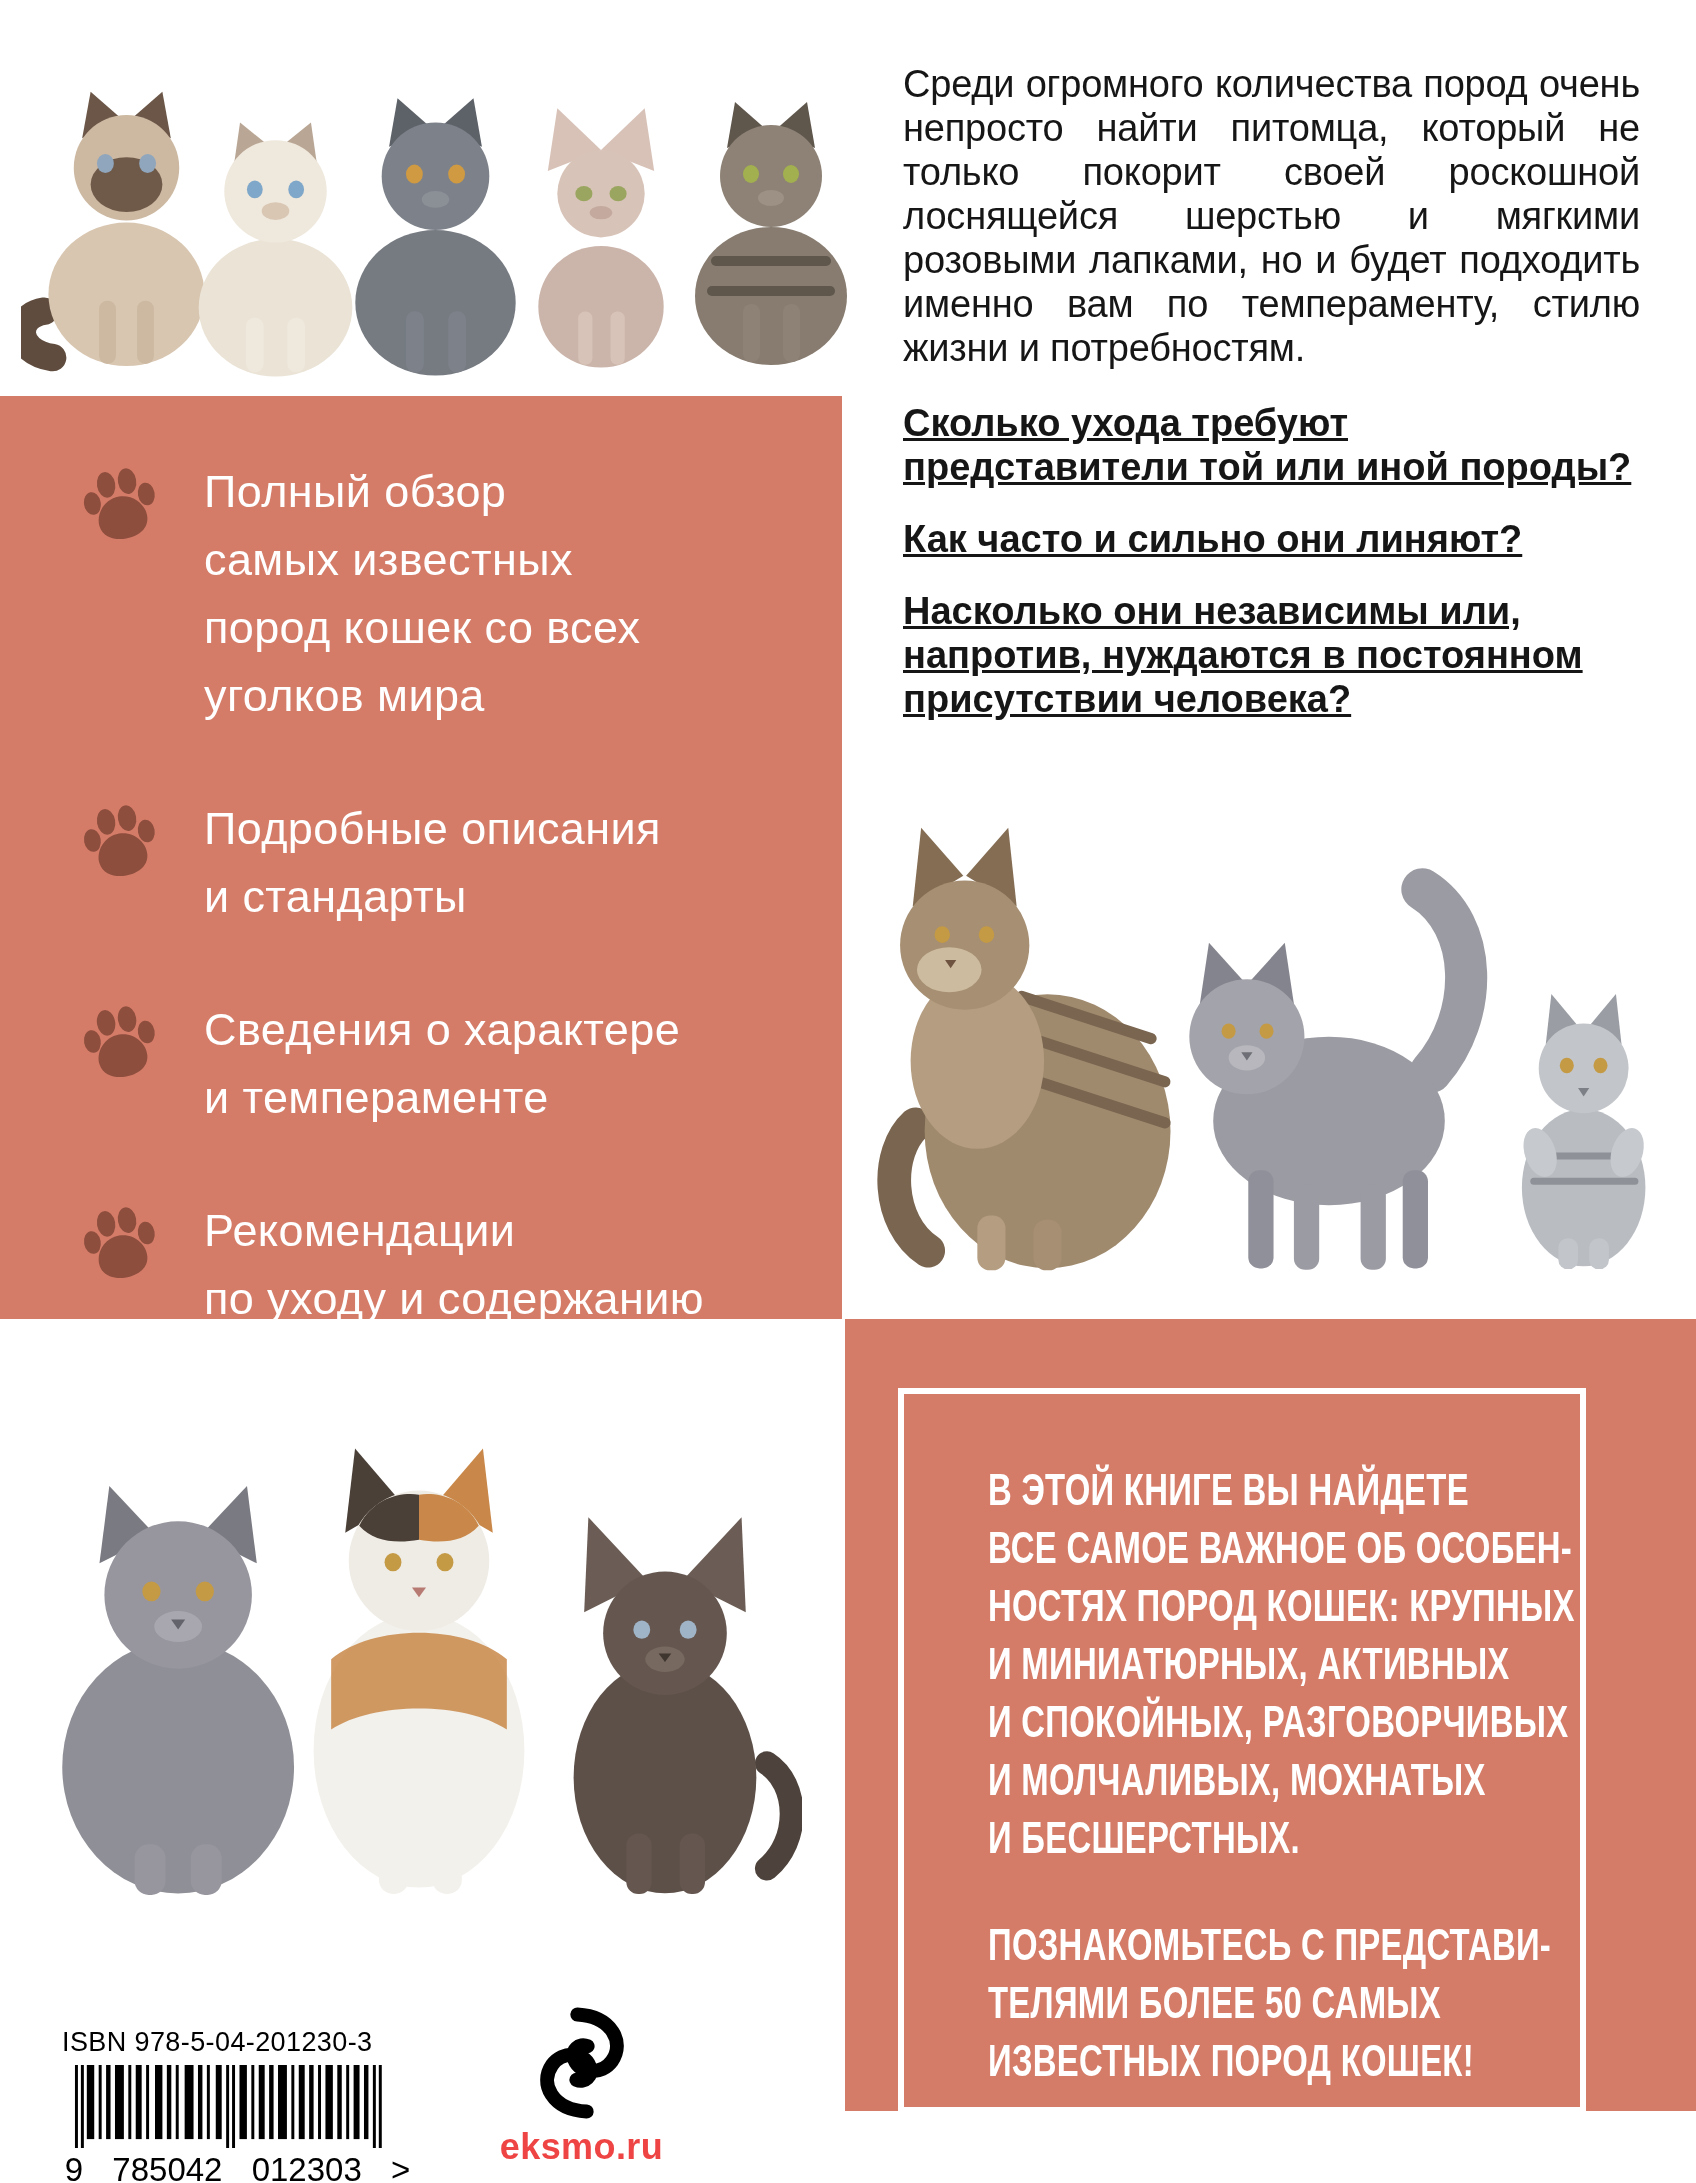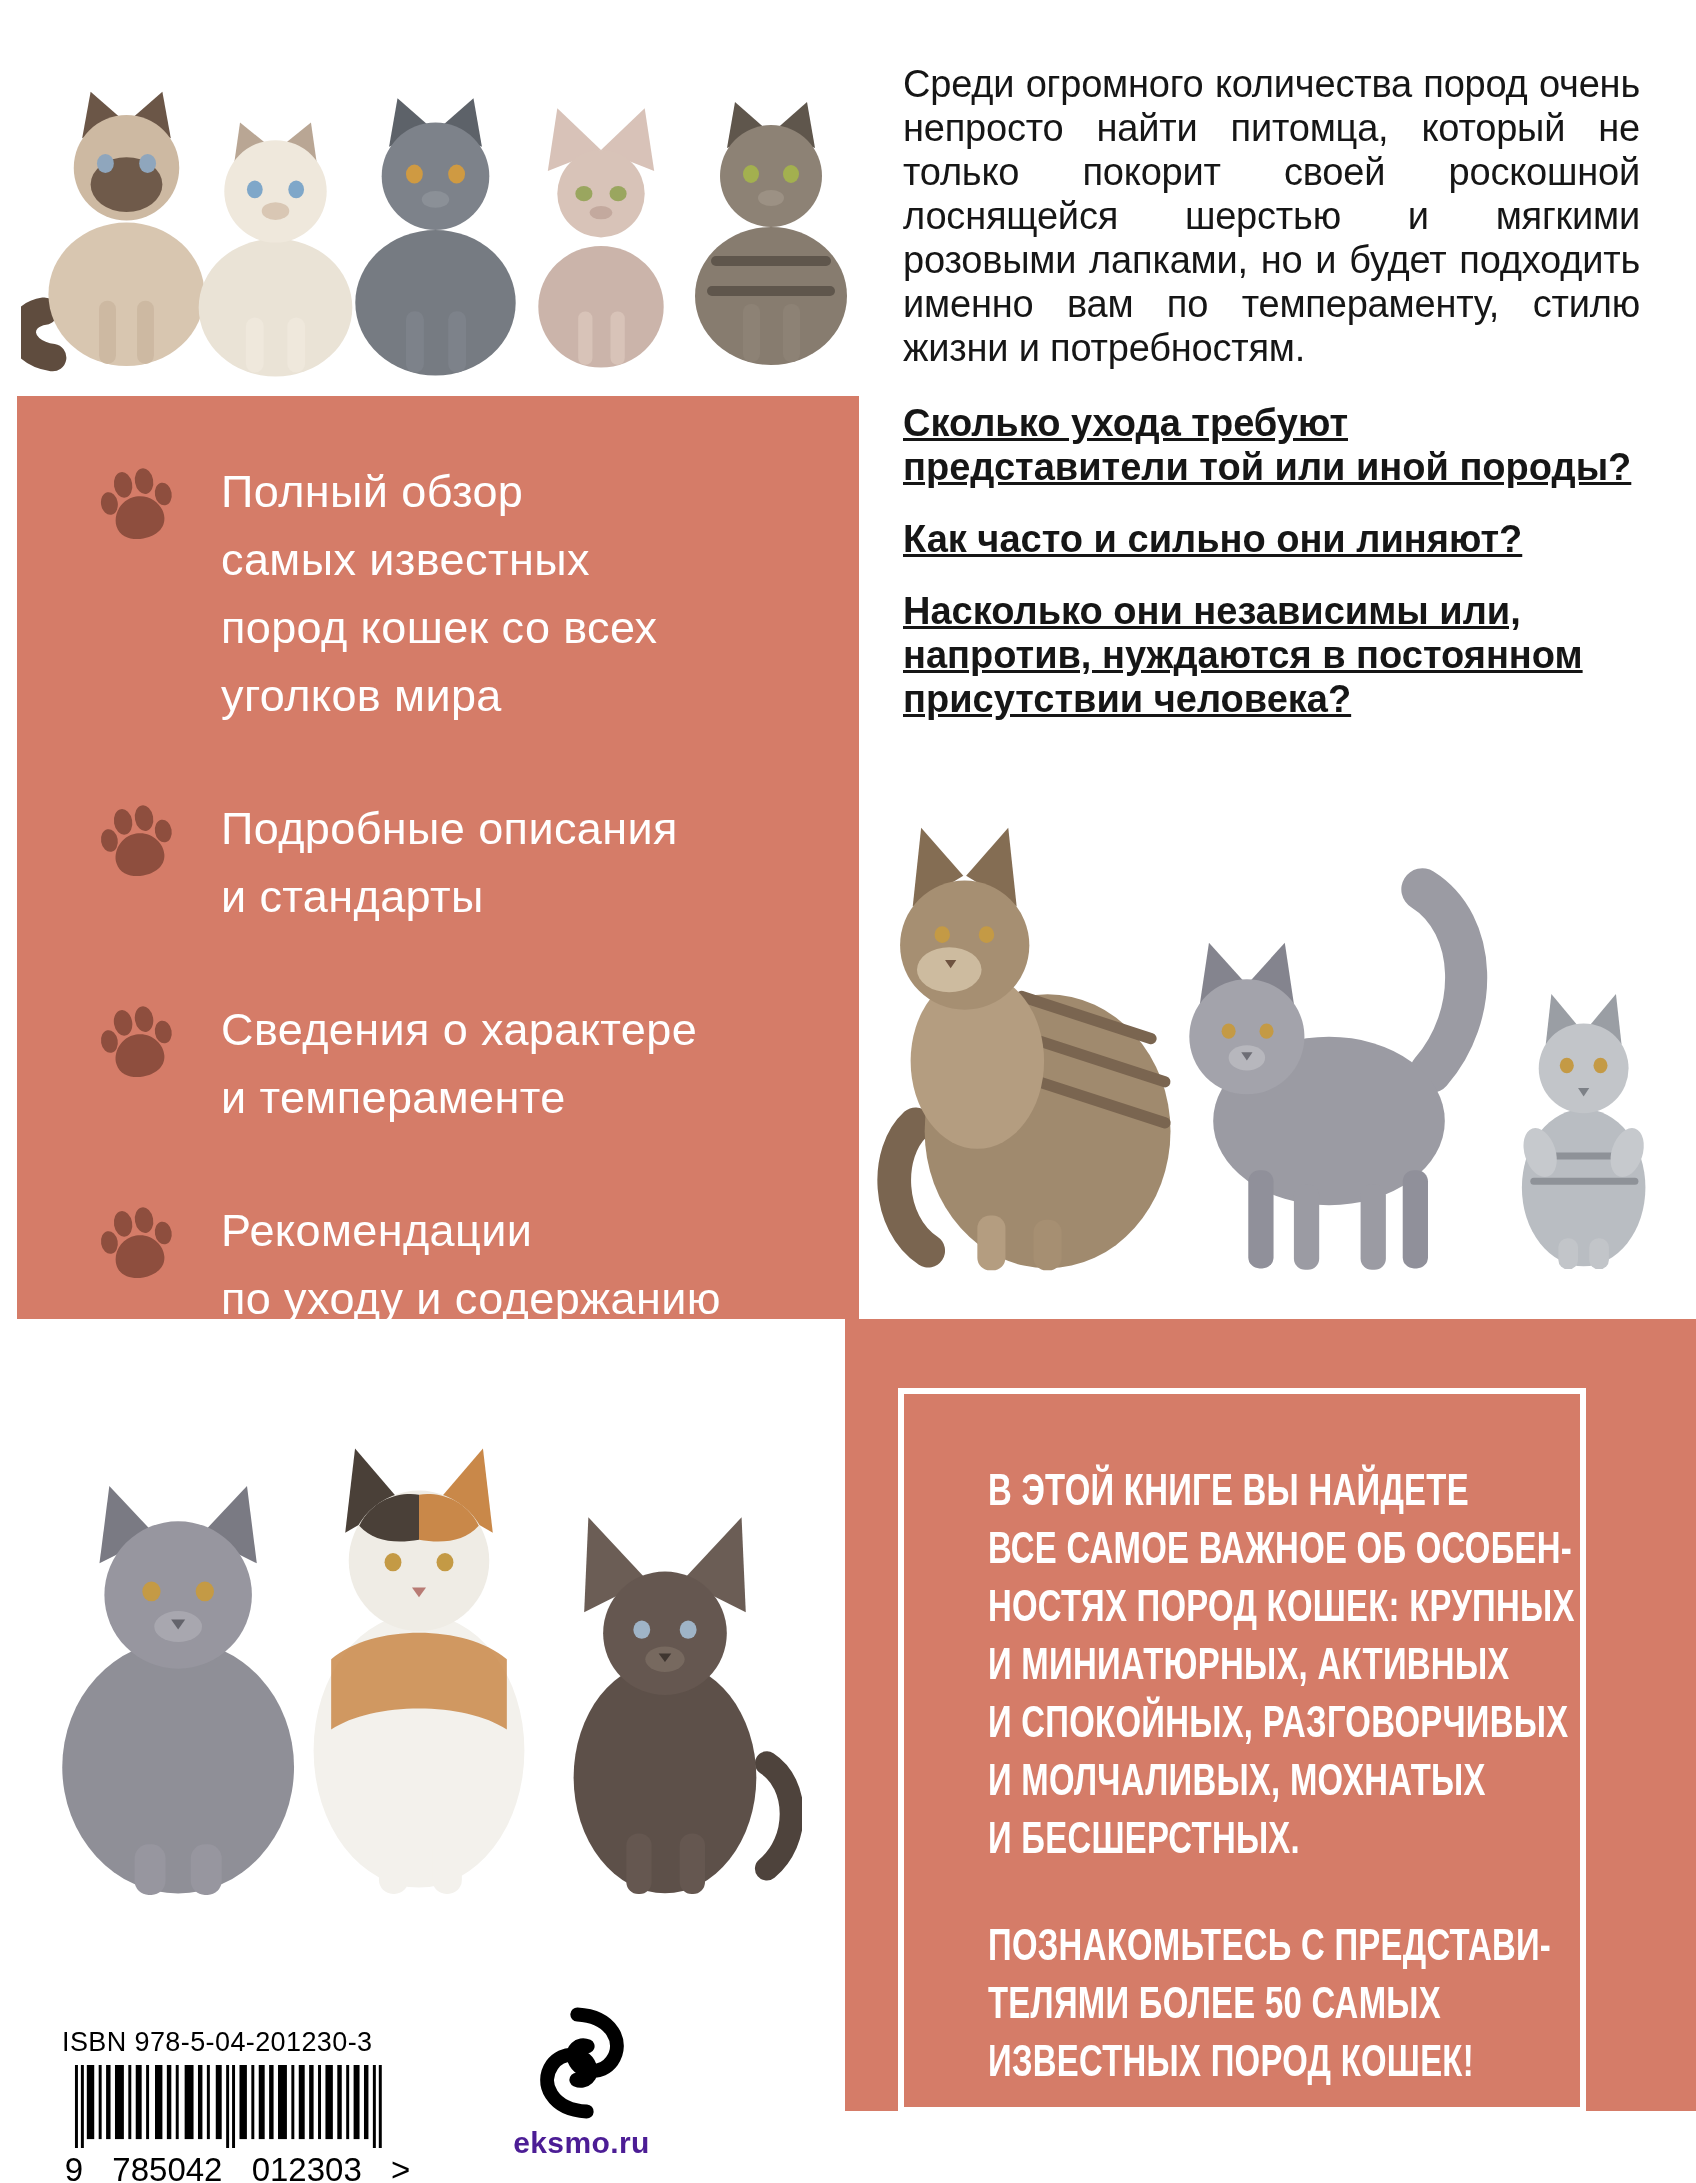--- a/index.html
+++ b/index.html
@@ -4,21 +4,21 @@
 <style>
   html,body{margin:0;padding:0;background:#ffffff;}
   .page{position:relative;width:1696px;height:2183px;background:#ffffff;
         font-family:"Liberation Sans",sans-serif;overflow:hidden;}
 
   
   .photo{position:absolute;}
   .photo svg{position:absolute;bottom:0;}
 
   
-  .left-panel{position:absolute;left:17px;top:396px;width:842px;height:923px;
+  .left-panel{position:absolute;left:0;top:396px;width:842px;height:923px;
               background:#d57c68;box-sizing:border-box;padding-top:62px;}
   .feature{position:relative;padding-left:204px;margin-bottom:65px;}
   .feature-icon{position:absolute;left:82px;top:2.8px;width:76px;height:83px;}
   .feature-text{margin:0;color:#ffffff;font-size:45px;line-height:68px;
                 white-space:pre-line;font-weight:400;letter-spacing:0.4px;}
 
   
   .intro{position:absolute;left:903px;top:62px;width:737px;color:#161616;}
   .intro-paragraph{margin:0 0 31px 0;font-size:38px;line-height:44px;
                    text-align:justify;letter-spacing:-0.2px;}
@@ -38,21 +38,21 @@
 
   
   .footer-left{position:absolute;left:62px;top:2027px;display:flex;gap:84px;
                align-items:flex-start;}
   .barcode-block{width:351px;text-align:center;color:#000;}
   .isbn-label{font-size:27px;letter-spacing:0.4px;margin-bottom:7px;text-align:left;}
   .barcode-svg{display:block;margin:0 auto;}
   .barcode-digits{display:flex;justify-content:space-between;align-items:flex-start;
                   font-size:33px;margin-top:2.8px;padding:0 2.8px;}
   .eksmo{width:169px;text-align:center;margin-top:-19.7px;}
-  .eksmo-site{font-size:30px;font-weight:700;color:#4c1d95;margin-top:4.2px;letter-spacing:0.4px;}
+  .eksmo-site{font-size:36px;font-weight:700;color:#ef4444;margin-top:4.2px;letter-spacing:0.4px;}
 </style>
 </head>
 <body>
 
 <div class="page">
 
   <div class="photo" style="left:21px;top:29.5px;width:822px;height:366px;">
 
     <svg style="left:0;" width="211" height="330" viewBox="0 0 200 260">
       <path d="M30 250 C-8 244 -6 210 22 206" stroke="#5f4c3e" stroke-width="26" fill="none" stroke-linecap="round"></path>

